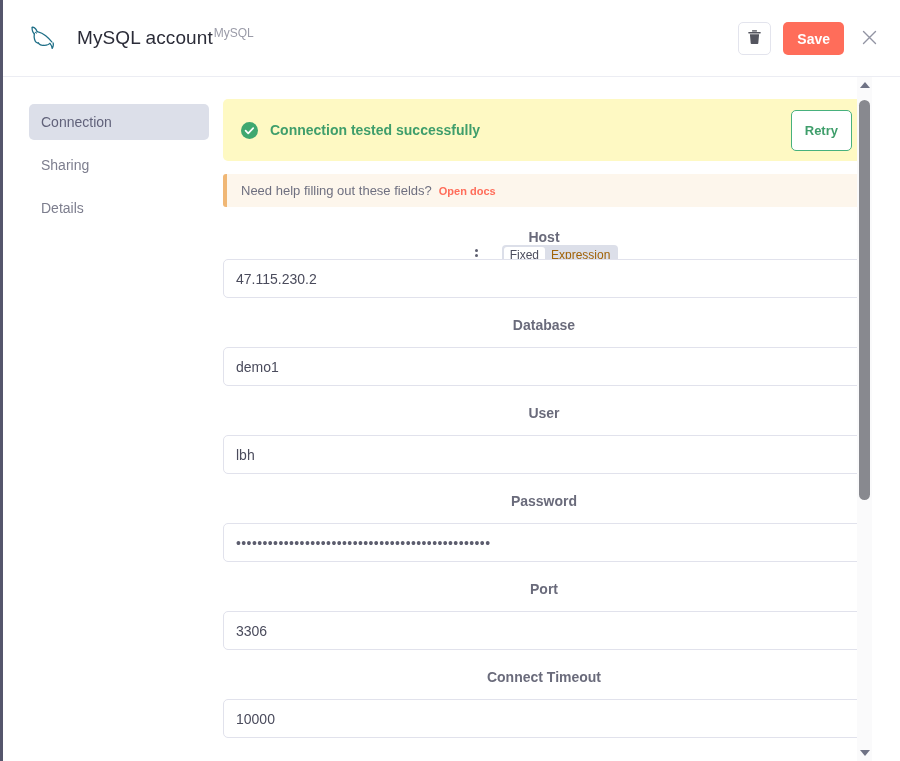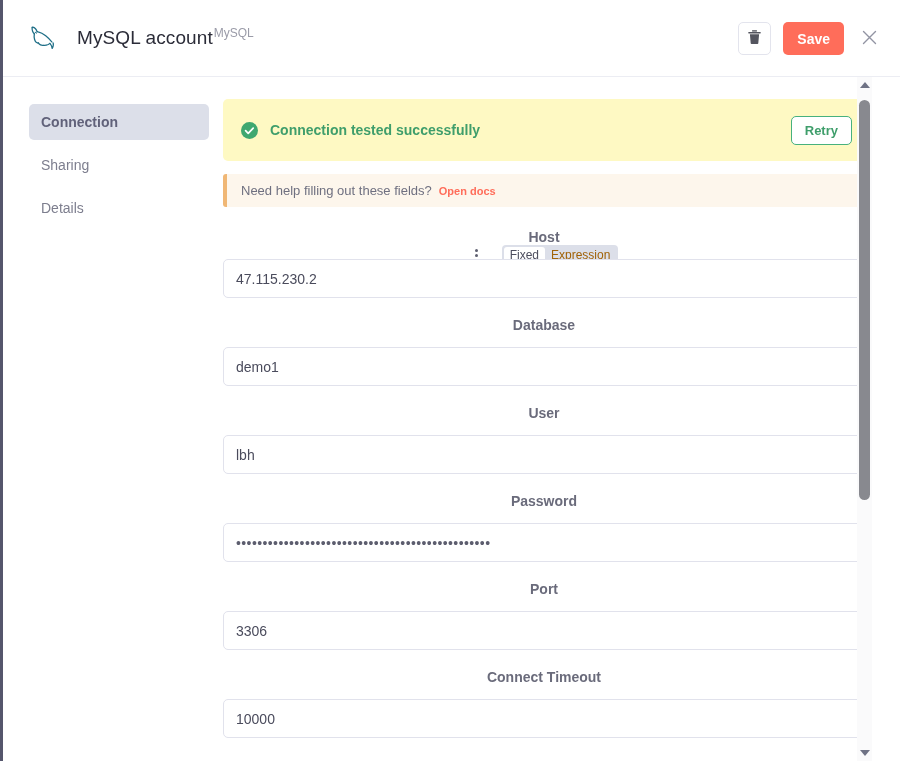--- a/index.html
+++ b/index.html
@@ -142,21 +142,20 @@
     border-radius: 5px;
     font-size: 14px;
     color: #7d7e8e;
     cursor: pointer;
     margin-bottom: 7px;
     user-select: none;
   }
   .sidebar-item.active {
     background: #dcdfe9;
     color: #61627a;
-    font-weight: bold;
   }
 
   
   #content-pane {
     position: relative;
     flex: 1;
     overflow: hidden;
   }
 
   #content-scroll {
@@ -188,21 +187,21 @@
   }
 
   #connection-status-text {
     flex: 1;
     color: #3f9e6b;
     font-size: 14px;
     font-weight: 700;
   }
 
   #retry-button {
-    height: 29px;
+    height: 41px;
     padding: 0 13px;
     border: 1px solid #47b17d;
     border-radius: 5px;
     background: #ffffff;
     color: #3f9e6b;
     font-family: "Liberation Sans", sans-serif;
     font-size: 13px;
     font-weight: 700;
     cursor: pointer;
   }

